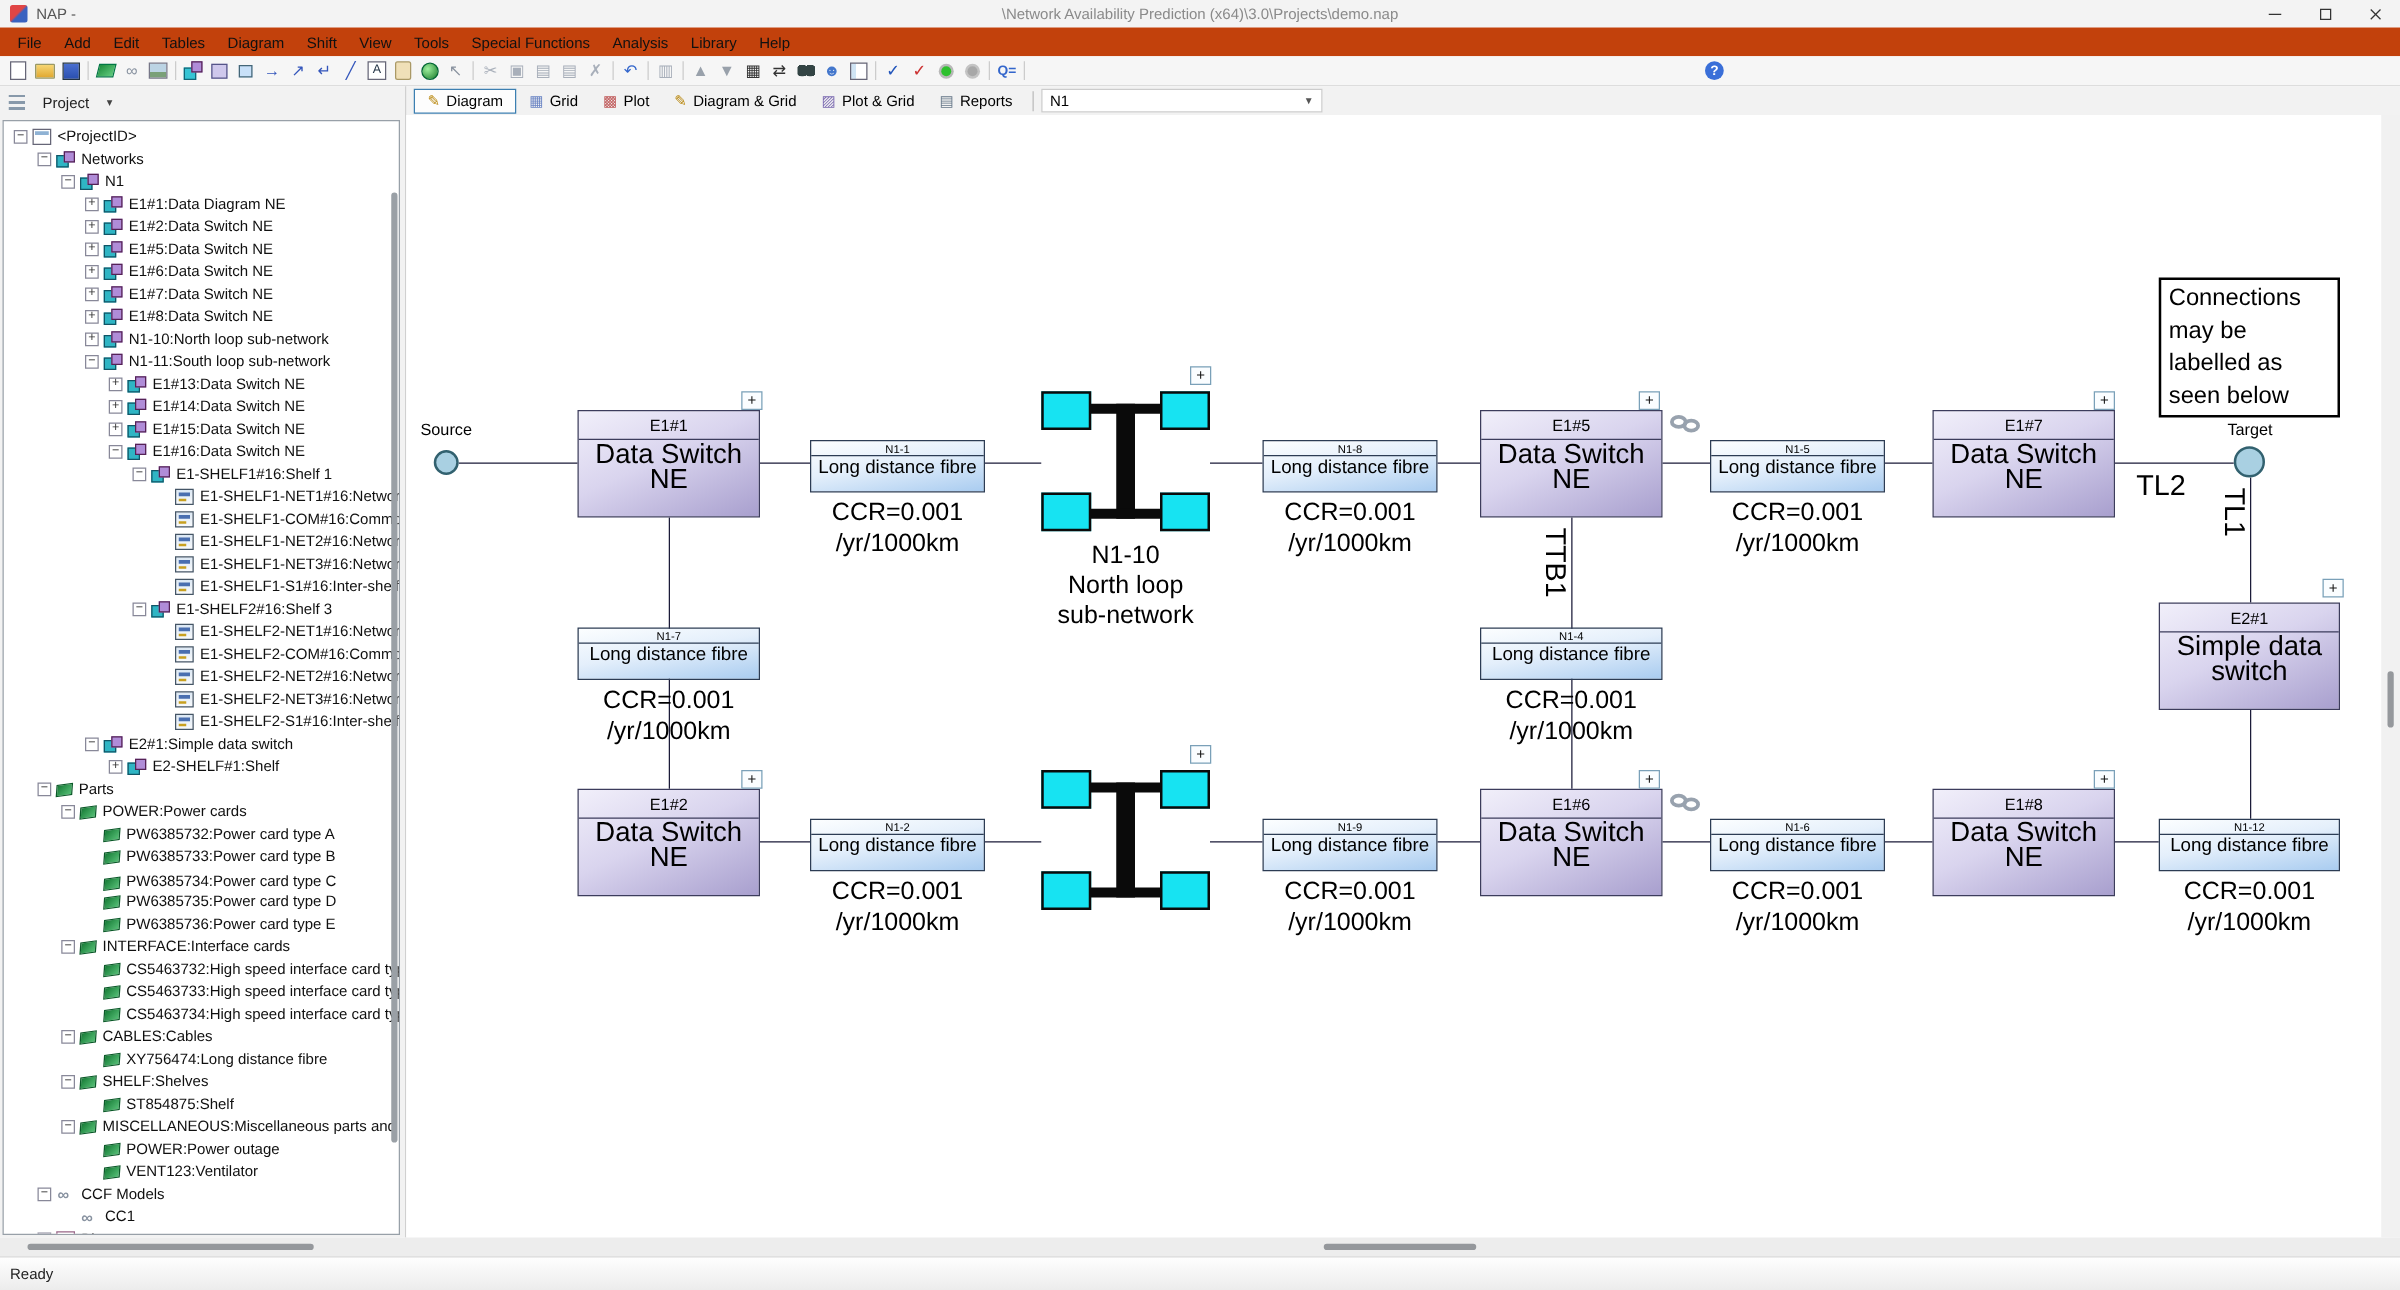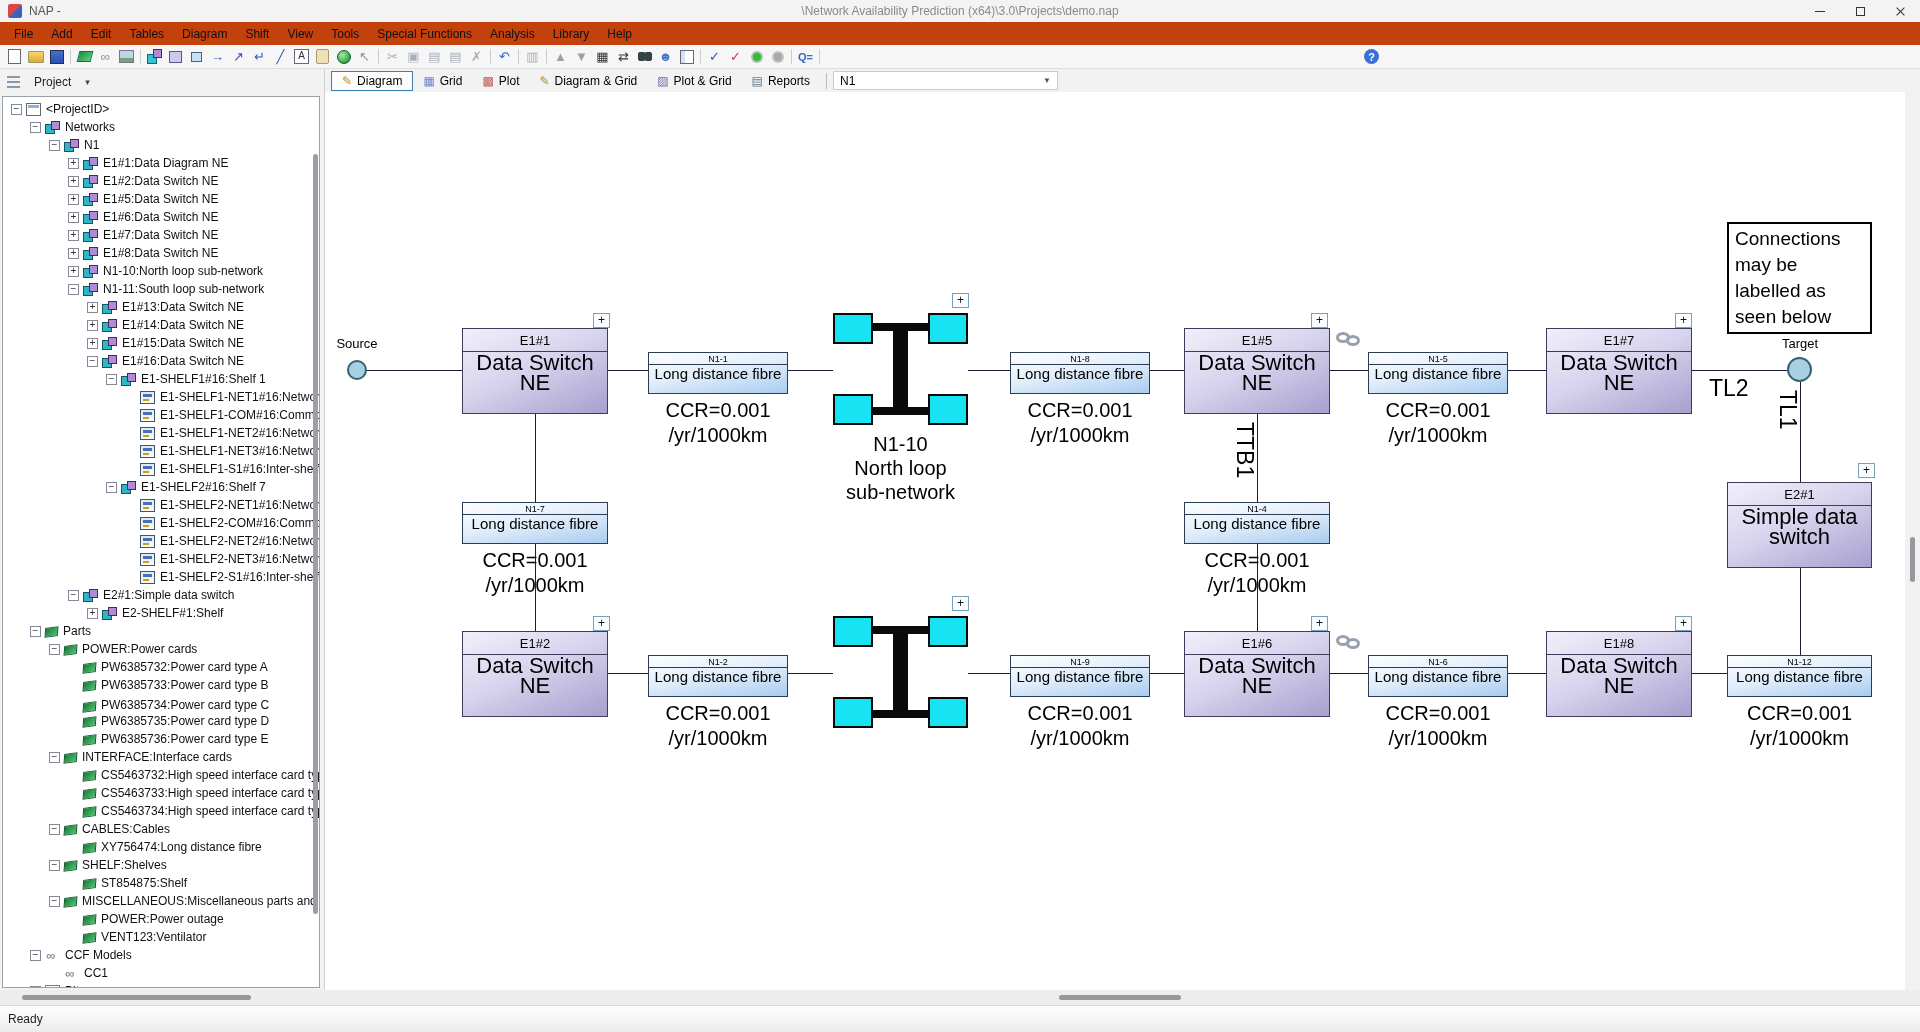--- a/index.html
+++ b/index.html
@@ -334,21 +334,21 @@
         <span class="tlb">E1-SHELF1-NET3#16:Network i</span>
       </div>
       <div class="trow" style="padding-left: 122px;">
         <span class="texp" style="visibility: hidden;"></span>
         <span class="ti ti-card"></span>
         <span class="tlb">E1-SHELF1-S1#16:Inter-shelf l</span>
       </div>
       <div class="trow" style="padding-left: 103px;">
         <span class="texp">−</span>
         <span class="ti ti-net"></span>
-        <span class="tlb">E1-SHELF2#16:Shelf 7</span>
+        <span class="tlb">E1-SHELF2#16:Shelf 3</span>
       </div>
       <div class="trow" style="padding-left: 122px;">
         <span class="texp" style="visibility: hidden;"></span>
         <span class="ti ti-card"></span>
         <span class="tlb">E1-SHELF2-NET1#16:Network i</span>
       </div>
       <div class="trow" style="padding-left: 122px;">
         <span class="texp" style="visibility: hidden;"></span>
         <span class="ti ti-card"></span>
         <span class="tlb">E1-SHELF2-COM#16:Common</span>

